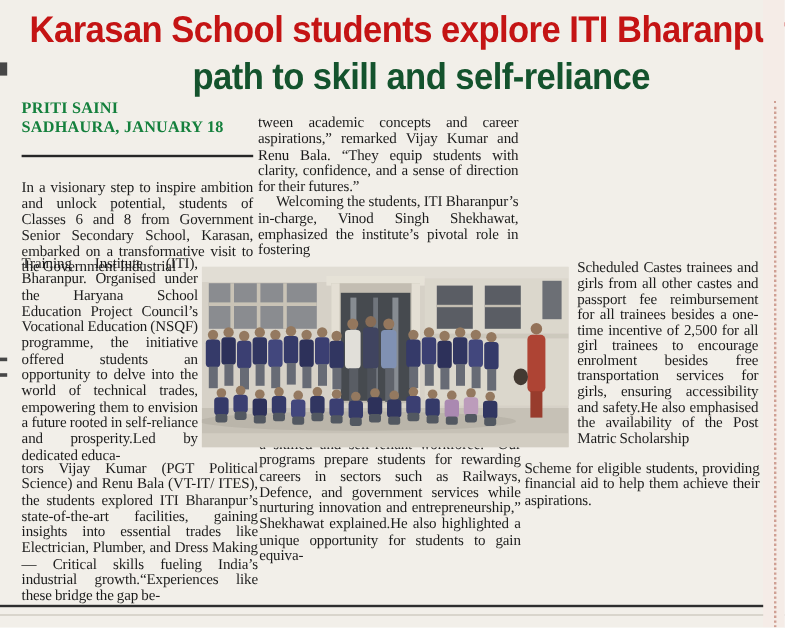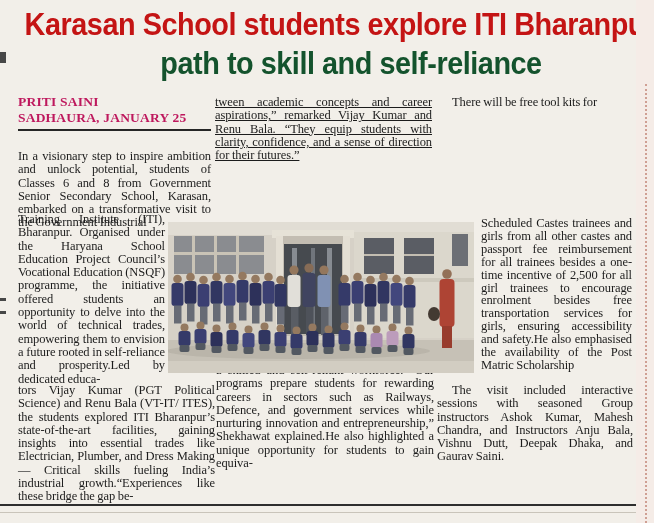--- a/index.html
+++ b/index.html
@@ -8,32 +8,32 @@
     background:#f2efe9;
     font-family:"Liberation Serif", serif;
   }
   
   .headline{position:absolute; left:0; width:654px; text-align:center;
     font-family:"Liberation Sans", sans-serif; font-weight:800;
     font-size:31px; line-height:38px; letter-spacing:-0.5px; white-space:nowrap;}
   .headline .inner{display:inline-block; transform:scaleX(0.93); transform-origin:center;}
   .hl1{top:6px;} .hl2{top:45px;}
   
-  .byline{position:absolute; left:18px; top:94px; width:196px;
-    font-weight:bold; font-size:13.5px; line-height:15.5px; letter-spacing:0.2px; color:#be185d;}
+  .byline{position:absolute; left:18px; top:82px; width:196px;
+    font-weight:bold; font-size:13.5px; line-height:15.5px; letter-spacing:0.2px; color:#15803d;}
   .byline-rule{position:absolute; left:18px; top:129px; width:193px; height:2px; background:#262626;}
   
   .body-text{position:absolute; font-size:12.5px; line-height:13.3px;
     text-align:justify; color:#1c1c1c; letter-spacing:-0.1px; word-spacing:-0.4px;}
   .body-text p{margin:0;}
   .body-text p.indent{text-indent:15px;}
   .c1top{left:18px; top:150px; width:193px;}
   .c1nar{left:18px; top:213px; width:147px;}
   .c1bot{left:18px; top:384px; width:197px;font-family:Liberation Serif, serif;}
-  .c2top{left:215px; top:96px; width:217px;text-decoration:underline;}
+  .c2top{left:215px; top:96px; width:217px;}
   .c2bot{left:216px; top:364px; width:218px;}
   .c3top{left:437px; top:96px; width:196px;}
   .c3nar{left:481px; top:217px; width:151px; line-height:12.9px;}
   .c3bot{left:437px; top:384px; width:196px;}
   
   .photo{position:absolute; left:168px; top:222px; width:306px; height:151px; overflow:hidden;}
   .photo svg{display:block; filter:blur(0.5px) saturate(0.85) contrast(0.93);}
   
   .bottom-rule{position:absolute; left:0; top:504px; width:640px; height:2px; background:#2e2e2e;}
   .bottom-rule2{position:absolute; left:0; top:512px; width:654px; height:1px; background:#c9c4ba;}
@@ -51,39 +51,39 @@
 
   <div class="headline hl1" style="color: rgb(196, 20, 20);">
     <span class="inner">Karasan School students explore ITI Bharanpur’s</span>
   </div>
   <div class="headline hl2" style="color: #14532d; margin-left: 24px;">
     <span class="inner">path to skill and self-reliance</span>
   </div>
 
   <div class="byline">
     <div>PRITI SAINI</div>
-    <div>SADHAURA, JANUARY 25</div>
+    <div>SADHAURA, JANUARY 18</div>
   </div>
   <div class="byline-rule"></div>
 
   <div class="body-text c1top">In a visionary step to inspire ambition and unlock potential, students of Classes 6 and 8 from Government Senior Secondary School, Karasan, embarked on a transformative visit to the Government Industrial</div>
   <div class="body-text c1nar">Training Institute (ITI), Bharanpur. Organised under the Haryana School Education Project Council’s Vocational Education (NSQF) programme, the initiative offered students an opportunity to delve into the world of technical trades, empowering them to envision a future rooted in self-reliance and prosperity.Led by dedicated educa-</div>
   <div class="body-text c1bot">tors Vijay Kumar (PGT Political Science) and Renu Bala (VT-IT/ ITES), the students explored ITI Bharanpur’s state-of-the-art facilities, gaining insights into essential trades like Electrician, Plumber, and Dress Making— Critical skills fueling India’s industrial growth.“Experiences like these bridge the gap be-</div>
 
   <div class="body-text c2top">
     <p>tween academic concepts and career aspirations,” remarked Vijay Kumar and Renu Bala. “They equip students with clarity, confidence, and a sense of direction for their futures.”</p>
+    <p class="indent">Welcoming the students, ITI Bharanpur’s in-charge, Vinod Singh Shekhawat, emphasized the institute’s pivotal role in fostering</p>
   </div>
   <div class="body-text c2bot">a skilled and self-reliant workforce. “Our programs prepare students for rewarding careers in sectors such as Railways, Defence, and government services while nurturing innovation and entrepreneurship,” Shekhawat explained.He also highlighted a unique opportunity for students to gain equiva-</div>
 
   <div class="body-text c3top">
-    <p class="indent">There will be free tool kits for</p>
   </div>
   <div class="body-text c3nar">Scheduled Castes trainees and girls from all other castes and passport fee reimbursement for all trainees besides a one-time incentive of 2,500 for all girl trainees to encourage enrolment besides free transportation services for girls, ensuring accessibility and safety.He also emphasised the availability of the Post Matric Scholarship</div>
   <div class="body-text c3bot">
-    <p class="indent">The visit included interactive sessions with seasoned Group instructors Ashok Kumar, Mahesh Chandra, and Instructors Anju Bala, Vishnu Dutt, Deepak Dhaka, and Gaurav Saini.</p>
+    <p>Scheme for eligible students, providing financial aid to help them achieve their aspirations.</p>
   </div>
 
   <div class="photo">
     <svg viewBox="0 0 306 151" width="306" height="151" xmlns="http://www.w3.org/2000/svg">
       <defs>
         <g id="st">
           <circle cx="6.5" cy="5" r="4.3" fill="#9a7858"></circle>
           <rect x="0.5" y="9" width="12" height="23" rx="3" fill="currentColor"></rect>
           <rect x="3" y="31.5" width="7.5" height="18" fill="#646a76"></rect>
         </g>

